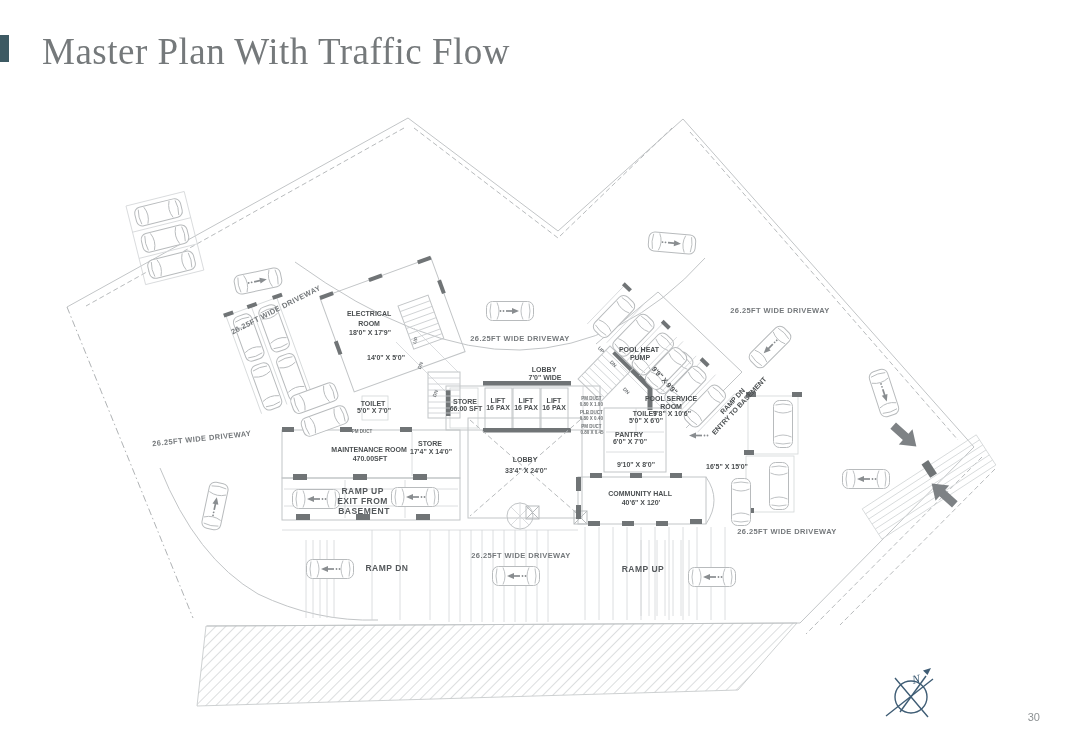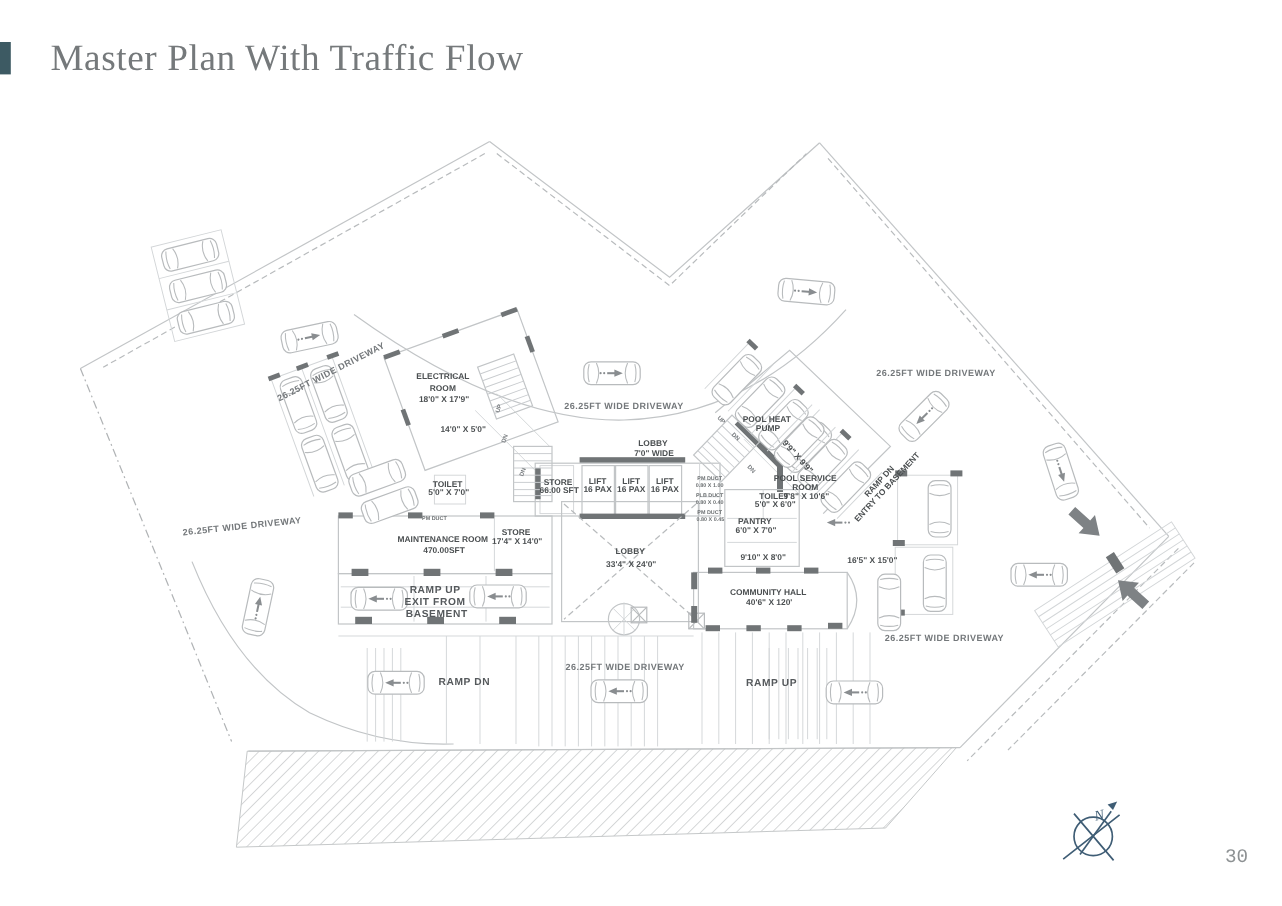--- a/index.html
+++ b/index.html
@@ -1,21 +1,21 @@
 <!DOCTYPE html>
 <html><head>
 <meta charset="utf-8">
 <style>
   html,body{margin:0;padding:0;background:#fff;}
   #stage{position:relative;width:1068px;height:755px;background:#fff;overflow:hidden;
          font-family:"Liberation Sans",sans-serif;}
   #accent{position:absolute;left:0;top:35px;width:9px;height:27px;}
   #title{position:absolute;left:42px;top:30px;font-family:"Liberation Serif",serif;
-         font-size:31px;font-weight:400;color:#75797b;letter-spacing:.5px;white-space:nowrap;}
-  #pagenum{position:absolute;right:28px;bottom:32px;font-size:16px;color:#8d9193;font-family:Liberation Mono, monospace;}
+         font-size:37px;font-weight:400;color:#75797b;letter-spacing:.5px;white-space:nowrap;}
+  #pagenum{position:absolute;right:28px;bottom:32px;font-size:11px;color:#8d9193;}
   svg{position:absolute;left:0;top:0;}
   svg text{font-family:"Liberation Sans",sans-serif;}
   .ln{stroke:#c2c5c7;stroke-width:1;fill:none;}
   .ln2{stroke:#d3d6d8;stroke-width:.8;fill:none;}
   .dash{stroke:#b8bbbd;stroke-width:1;fill:none;stroke-dasharray:5 3;}
   .dashdot{stroke:#b0b3b5;stroke-width:1;fill:none;stroke-dasharray:7 3 1.5 3;}
   .wallline{stroke:#6f7375;stroke-width:5;fill:none;}
   .dark{fill:#707476;stroke:none;}
   .t-room{font-size:7px;font-weight:700;fill:#4b4f51;text-anchor:middle;}
   .t-drive{font-size:7.5px;font-weight:700;fill:#74787b;letter-spacing:.4px;text-anchor:middle;}

